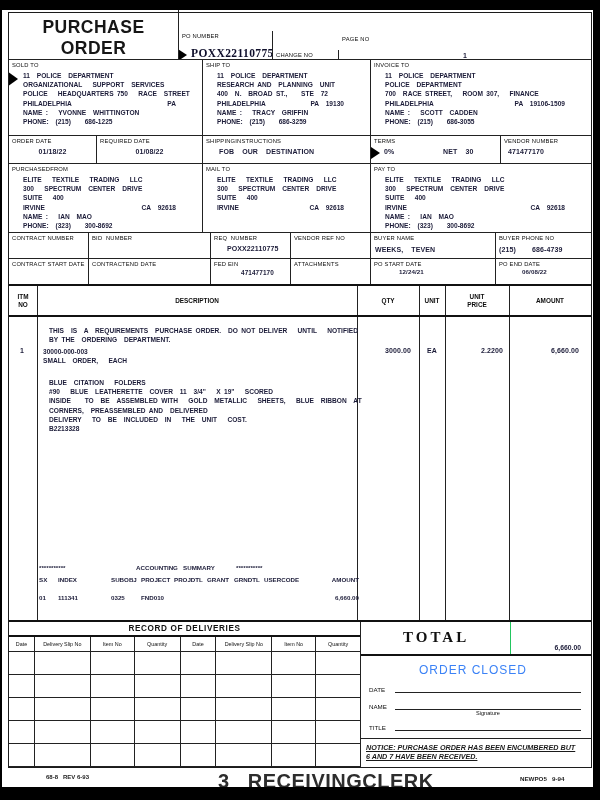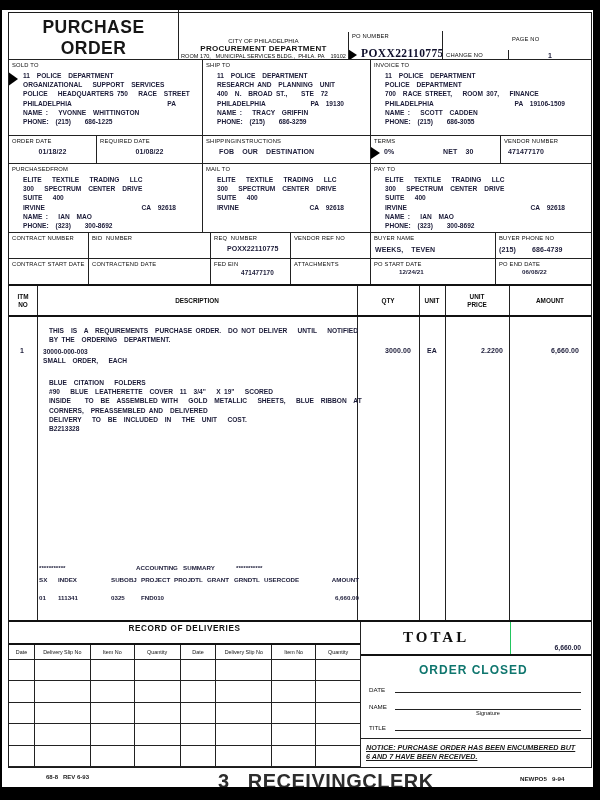--- a/index.html
+++ b/index.html
@@ -44,35 +44,35 @@
   .col-h{position:absolute;top:0;height:29px;font-size:6.4px;font-weight:700;display:flex;align-items:center;justify-content:center;text-align:center;line-height:7.5px;color:#0d0d0d;}
   .abs{position:absolute;}
 
   
   .acct{position:absolute;left:22px;top:278px;width:336px;height:52px;}
   .acct span{position:absolute;font-size:6.2px;font-weight:700;color:#1b1b38;white-space:pre;}
 
   
   .bottom{display:flex;flex:1;min-height:0;}
   .rod{width:352px;border-right:1px solid #222;box-sizing:border-box;display:flex;flex-direction:column;}
-  .rod-title{height:23px;border-bottom:2px solid #111;text-align:center;font-size:8.2px;font-weight:700;letter-spacing:.6px;padding-top:2px;box-sizing:border-box;}
+  .rod-title{height:15px;border-bottom:2px solid #111;text-align:center;font-size:8.2px;font-weight:700;letter-spacing:.6px;padding-top:2px;box-sizing:border-box;}
   .rod-head,.rod-body{display:grid;grid-template-columns:26fr 56fr 44fr 46fr 36fr 56fr 44fr 44fr;}
   .rod-head{height:14px;border-bottom:1px solid #222;}
   .rod-hcell{font-size:5.4px;display:flex;align-items:center;justify-content:center;border-right:1px solid #222;overflow:hidden;white-space:nowrap;}
   .rod-hcell:nth-child(8n){border-right:none;}
   .rod-body{flex:1;grid-auto-rows:1fr;}
   .rod-cell{border-right:1px solid #222;border-bottom:1px solid #222;}
   .rod-cell:nth-child(8n){border-right:none;}
   .right-col{flex:1;display:flex;flex-direction:column;min-width:0;}
   .total-row{height:32px;display:flex;border-bottom:2px solid #111;flex:none;}
   .total-label{width:150px;border-right:1px solid #22c55e;box-sizing:border-box;font-family:"Liberation Serif",serif;font-weight:700;font-size:15px;letter-spacing:3px;padding:7px 0 0 42px;}
   .total-value{flex:1;position:relative;}
   .total-amt{position:absolute;right:10px;bottom:3px;font-size:6.8px;font-weight:700;color:#1b1b38;}
   .order-closed{height:82px;border-bottom:1px solid #222;position:relative;flex:none;}
-  .oc-title{position:absolute;left:58px;top:7px;font-size:12px;font-weight:700;letter-spacing:1px;color:#0f766e;}
+  .oc-title{position:absolute;left:58px;top:7px;font-size:12px;font-weight:400;letter-spacing:1px;color:#3b82f6;}
   .sig-row{position:absolute;left:8px;right:10px;display:flex;align-items:flex-end;}
   .sig-lbl{font-size:6.2px;width:26px;flex:none;color:#0d0d0d;}
   .sig-line{flex:1;border-bottom:1px solid #222;height:8px;position:relative;}
   .sig-cap{position:absolute;left:50%;top:9px;transform:translateX(-50%);font-size:5.6px;color:#0d0d0d;}
   .notice{flex:1;padding:4px 5px 0 5px;font-style:italic;font-size:7.2px;line-height:9px;font-weight:700;color:#1a1a1a;text-decoration:underline;}
   .notice div{white-space:pre;}
 
   
   .foot{position:absolute;z-index:2;color:#222;}
   .foot-left{left:46px;top:774px;font-size:6px;font-weight:700;white-space:pre;}
@@ -82,25 +82,20 @@
 </head>
 <body>
 
 <div class="page">
 
   <div class="form">
 
     <div class="row" style="height:46px;align-items:flex-end;">
       <div class="cell" style="width:170px;">
         <div class="po-title">PURCHASE ORDER</div>
-      </div>
-      <div class="cell agency" style="width:170px;">
-        <div class="ag1">CITY OF  PHILADELPHIA</div>
-        <div class="ag2">PROCUREMENT   DEPARTMENT</div>
-        <div class="ag3">ROOM 170,   MUNICIPAL SERVICES BLDG.,  PHILA. PA    19102</div>
       </div>
       <div class="cell" style="width:94px;">
         <div class="lbl">PO NUMBER</div>
         <span class="tri" style="left:-1px;top:18px;"></span>
         <div class="po-num">POXX22110775</div>
       </div>
       <div class="cell" style="width:66px;">
         <div class="lbl">CHANGE NO</div>
       </div>
       <div class="cell last">

